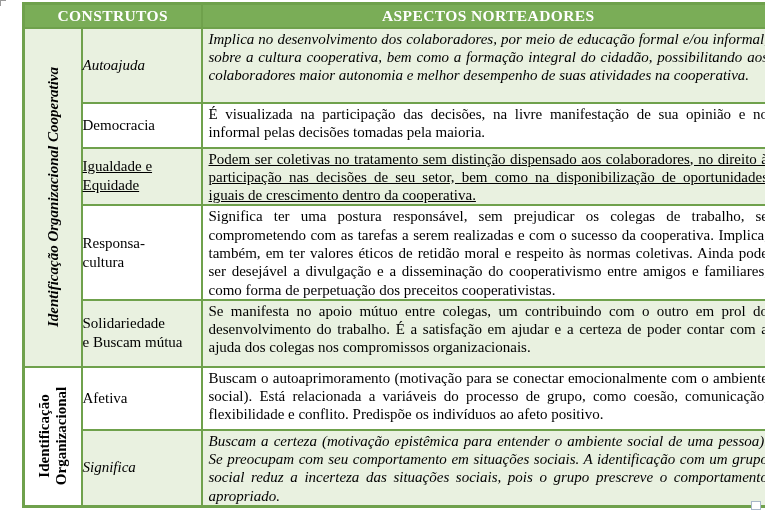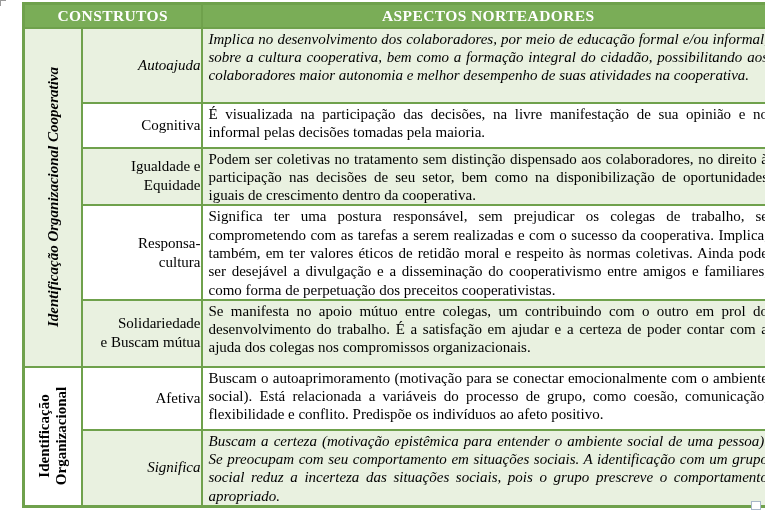--- a/index.html
+++ b/index.html
@@ -37,42 +37,42 @@
     transform: translate(-50%, -50%) rotate(-90deg);
     font-weight: bold;
     font-size: 15px;
     line-height: 17px;
     text-align: center;
     white-space: pre-line;
   }
   .rot.nowrap { white-space: nowrap; }
 
   td.construct {
-    text-align: right;
+    text-align: left;
     vertical-align: middle;
     font-size: 15px;
     line-height: 19px;
     white-space: pre-line;
   }
 
   td.aspect {
     vertical-align: top;
     font-size: 15px;
     line-height: 18.3px;
     text-align: justify;
     padding: 1px 6px 0 6px;
   }
 
   .bg-g { background: #e9f1e0; }
   .bg-w { background: #ffffff; }
 
   
   tr.r1 td { height: 75px; font-style: italic; }
   tr.r2 td { height: 45px; }
-  tr.r3 td { height: 57px; }
+  tr.r3 td { height: 57px; text-decoration: underline; }
   tr.r4 td { height: 92px; }
   tr.r5 td { height: 67px; }
   tr.r6 td { height: 63px; }
   tr.r7 td { height: 71px; font-style: italic; }
 
   
   .handle-tl {
     position: absolute; top: 0; left: 0; width: 6px; height: 6px;
     border-top: 1px solid #9a9a9a; border-left: 1px solid #9a9a9a;
   }
@@ -103,21 +103,21 @@
 
     <tr class="r1">
       <td class="vcell bg-g" rowspan="5">
         <div class="rot nowrap">Identificação Organizacional Cooperativa</div>
       </td>
       <td class="construct bg-g">Autoajuda</td>
       <td class="aspect bg-g">Implica no desenvolvimento dos colaboradores, por meio de educação formal e/ou informal, sobre a cultura cooperativa, bem como a formação integral do cidadão, possibilitando aos colaboradores maior autonomia e melhor desempenho de suas atividades na cooperativa.</td>
     </tr>
 
     <tr class="r2">
-      <td class="construct bg-w">Cognitiva</td>
+      <td class="construct bg-w">Democracia</td>
       <td class="aspect bg-w">É visualizada na participação das decisões, na livre manifestação de sua opinião e no informal pelas decisões tomadas pela maioria.</td>
     </tr>
 
     <tr class="r3">
       <td class="construct bg-g">Igualdade e
 Equidade</td>
       <td class="aspect bg-g">Podem ser coletivas no tratamento sem distinção dispensado aos colaboradores, no direito à participação nas decisões de seu setor, bem como na disponibilização de oportunidades iguais de crescimento dentro da cooperativa.</td>
     </tr>
 
     <tr class="r4">

